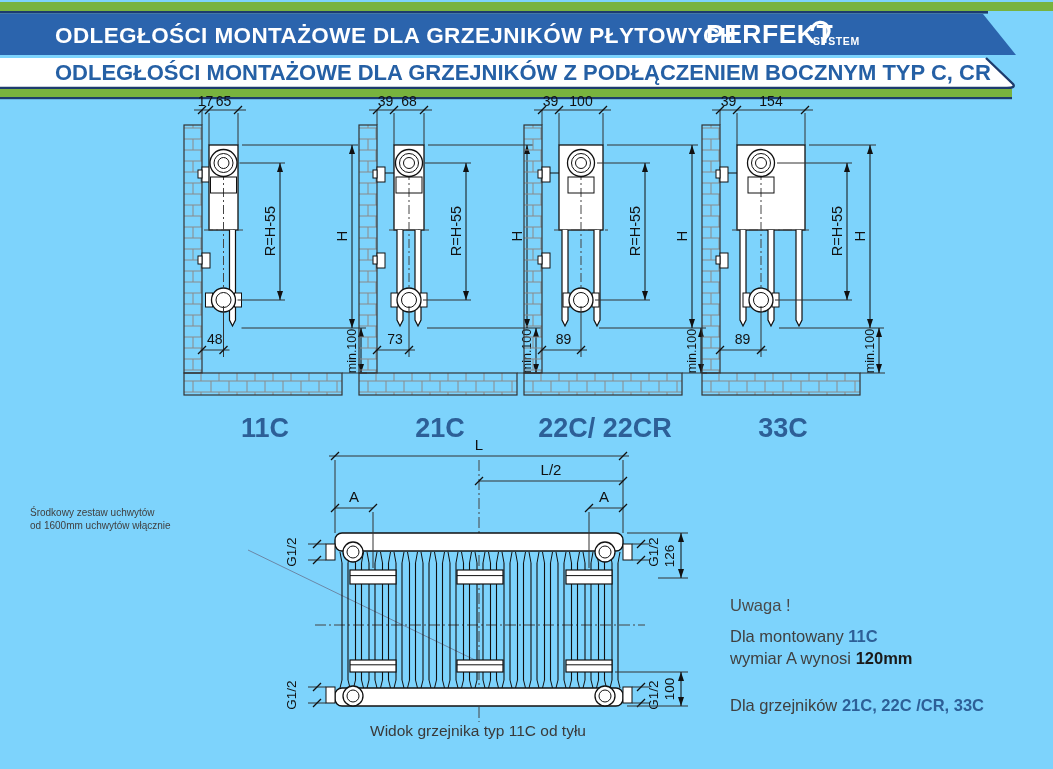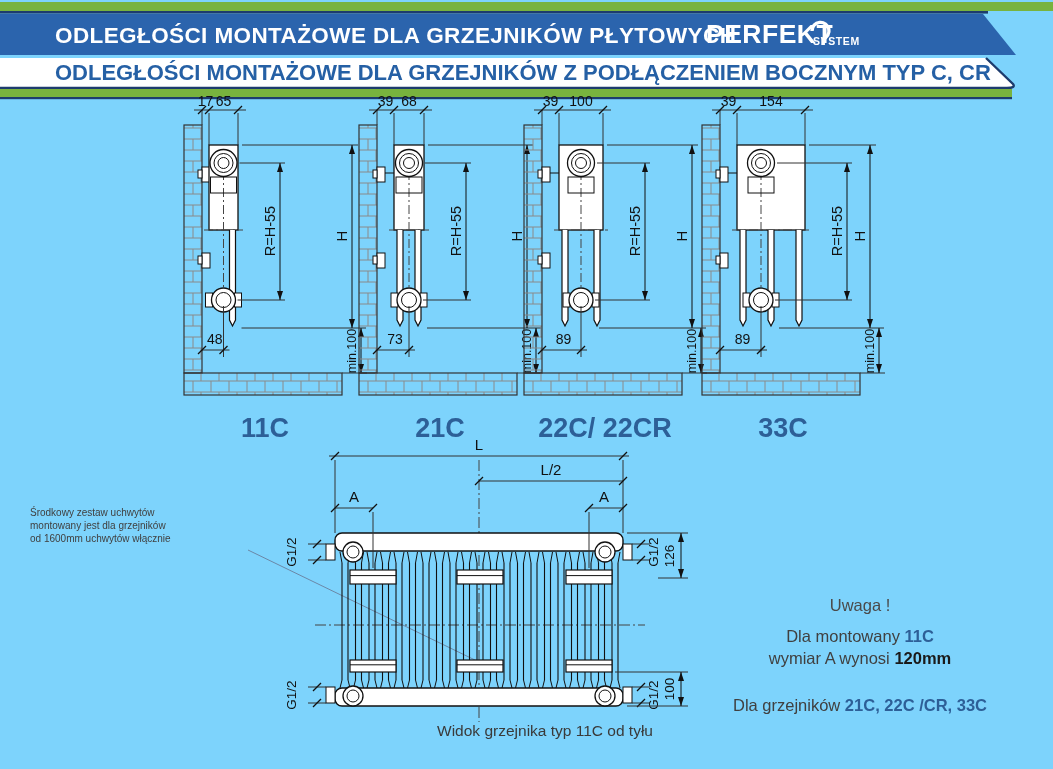--- a/index.html
+++ b/index.html
@@ -3,27 +3,27 @@
 <meta charset="utf-8">
 <style>
   html,body{margin:0;padding:0;background:#ffffff;}
   .page{
     position:relative;width:1053px;height:769px;overflow:hidden;background:#7dd3fc;
     font-family:"Liberation Sans",sans-serif;
   }
   svg{font-family:"Liberation Sans",sans-serif;}
   .abs{position:absolute;}
   .note-left{left:30px;top:506px;width:262px;font-size:10px;line-height:1.32;color:#404040;}
-  .note-right{left:730px;top:596px;width:260px;font-size:16.5px;color:#404040;text-align:center;}
+  .note-right{left:730px;top:596px;width:260px;font-size:16.5px;color:#404040;}
   .note-right p{margin:0 0 3px 0;}
   .note-right .title{margin-bottom:12px;color:#4a4a4a;}
   .note-right .grp2{margin-top:28px;}
   .blue-type{color:#2d5f97;font-weight:bold;}
   .bold-val{color:#1a1a1a;font-weight:bold;}
-  .caption{left:303px;top:722px;width:350px;text-align:right;font-size:15.5px;color:#3a3a3a;}
+  .caption{left:303px;top:722px;width:350px;text-align:center;font-size:15.5px;color:#3a3a3a;}
 </style>
 </head>
 <body>
 
 <div class="page">
 
   <svg class="abs" style="left:0;top:0" width="1053" height="102" viewBox="0 0 1053 102">
     <rect x="0" y="2" width="1053" height="9" fill="#78b33e"></rect>
     <rect x="0" y="11" width="988" height="2.6" fill="#1d3c6e"></rect>
     <polygon points="0,14 983,14 1016,55 0,55" fill="#2b64ad"></polygon>
@@ -482,21 +482,20 @@
         <line x1="385" y1="242" x2="458" y2="242" stroke="#333" stroke-width="1"></line>
         <line x1="397" y1="276" x2="458" y2="276" stroke="#333" stroke-width="1"></line>
         <line x1="451" y1="242" x2="451" y2="276" stroke="#111" stroke-width="1"></line>
         <polygon points="448,251 451,242 454,251" fill="#111"></polygon>
         <polygon points="448,267 451,276 454,267" fill="#111"></polygon>
         <text x="444" y="259" font-size="13.5" fill="#111" text-anchor="middle" transform="rotate(-90 444 259)">100</text>
       </svg></div>
 
   <div class="abs note-left">
     <div>Środkowy zestaw uchwytów</div>
-    <div>montowany jest dla grzejników</div>
     <div>od 1600mm uchwytów włącznie</div>
   </div>
 
   <div class="abs note-right">
     <p class="title">Uwaga !</p>
     <p><span>Dla montowany </span><span class="blue-type">11C</span></p>
     <p><span>wymiar A wynosi </span><span class="bold-val">120mm</span></p>
     <p class="grp2"><span>Dla grzejników </span><span class="blue-type">21C, 22C /CR, 33C</span></p>
   </div>
 

